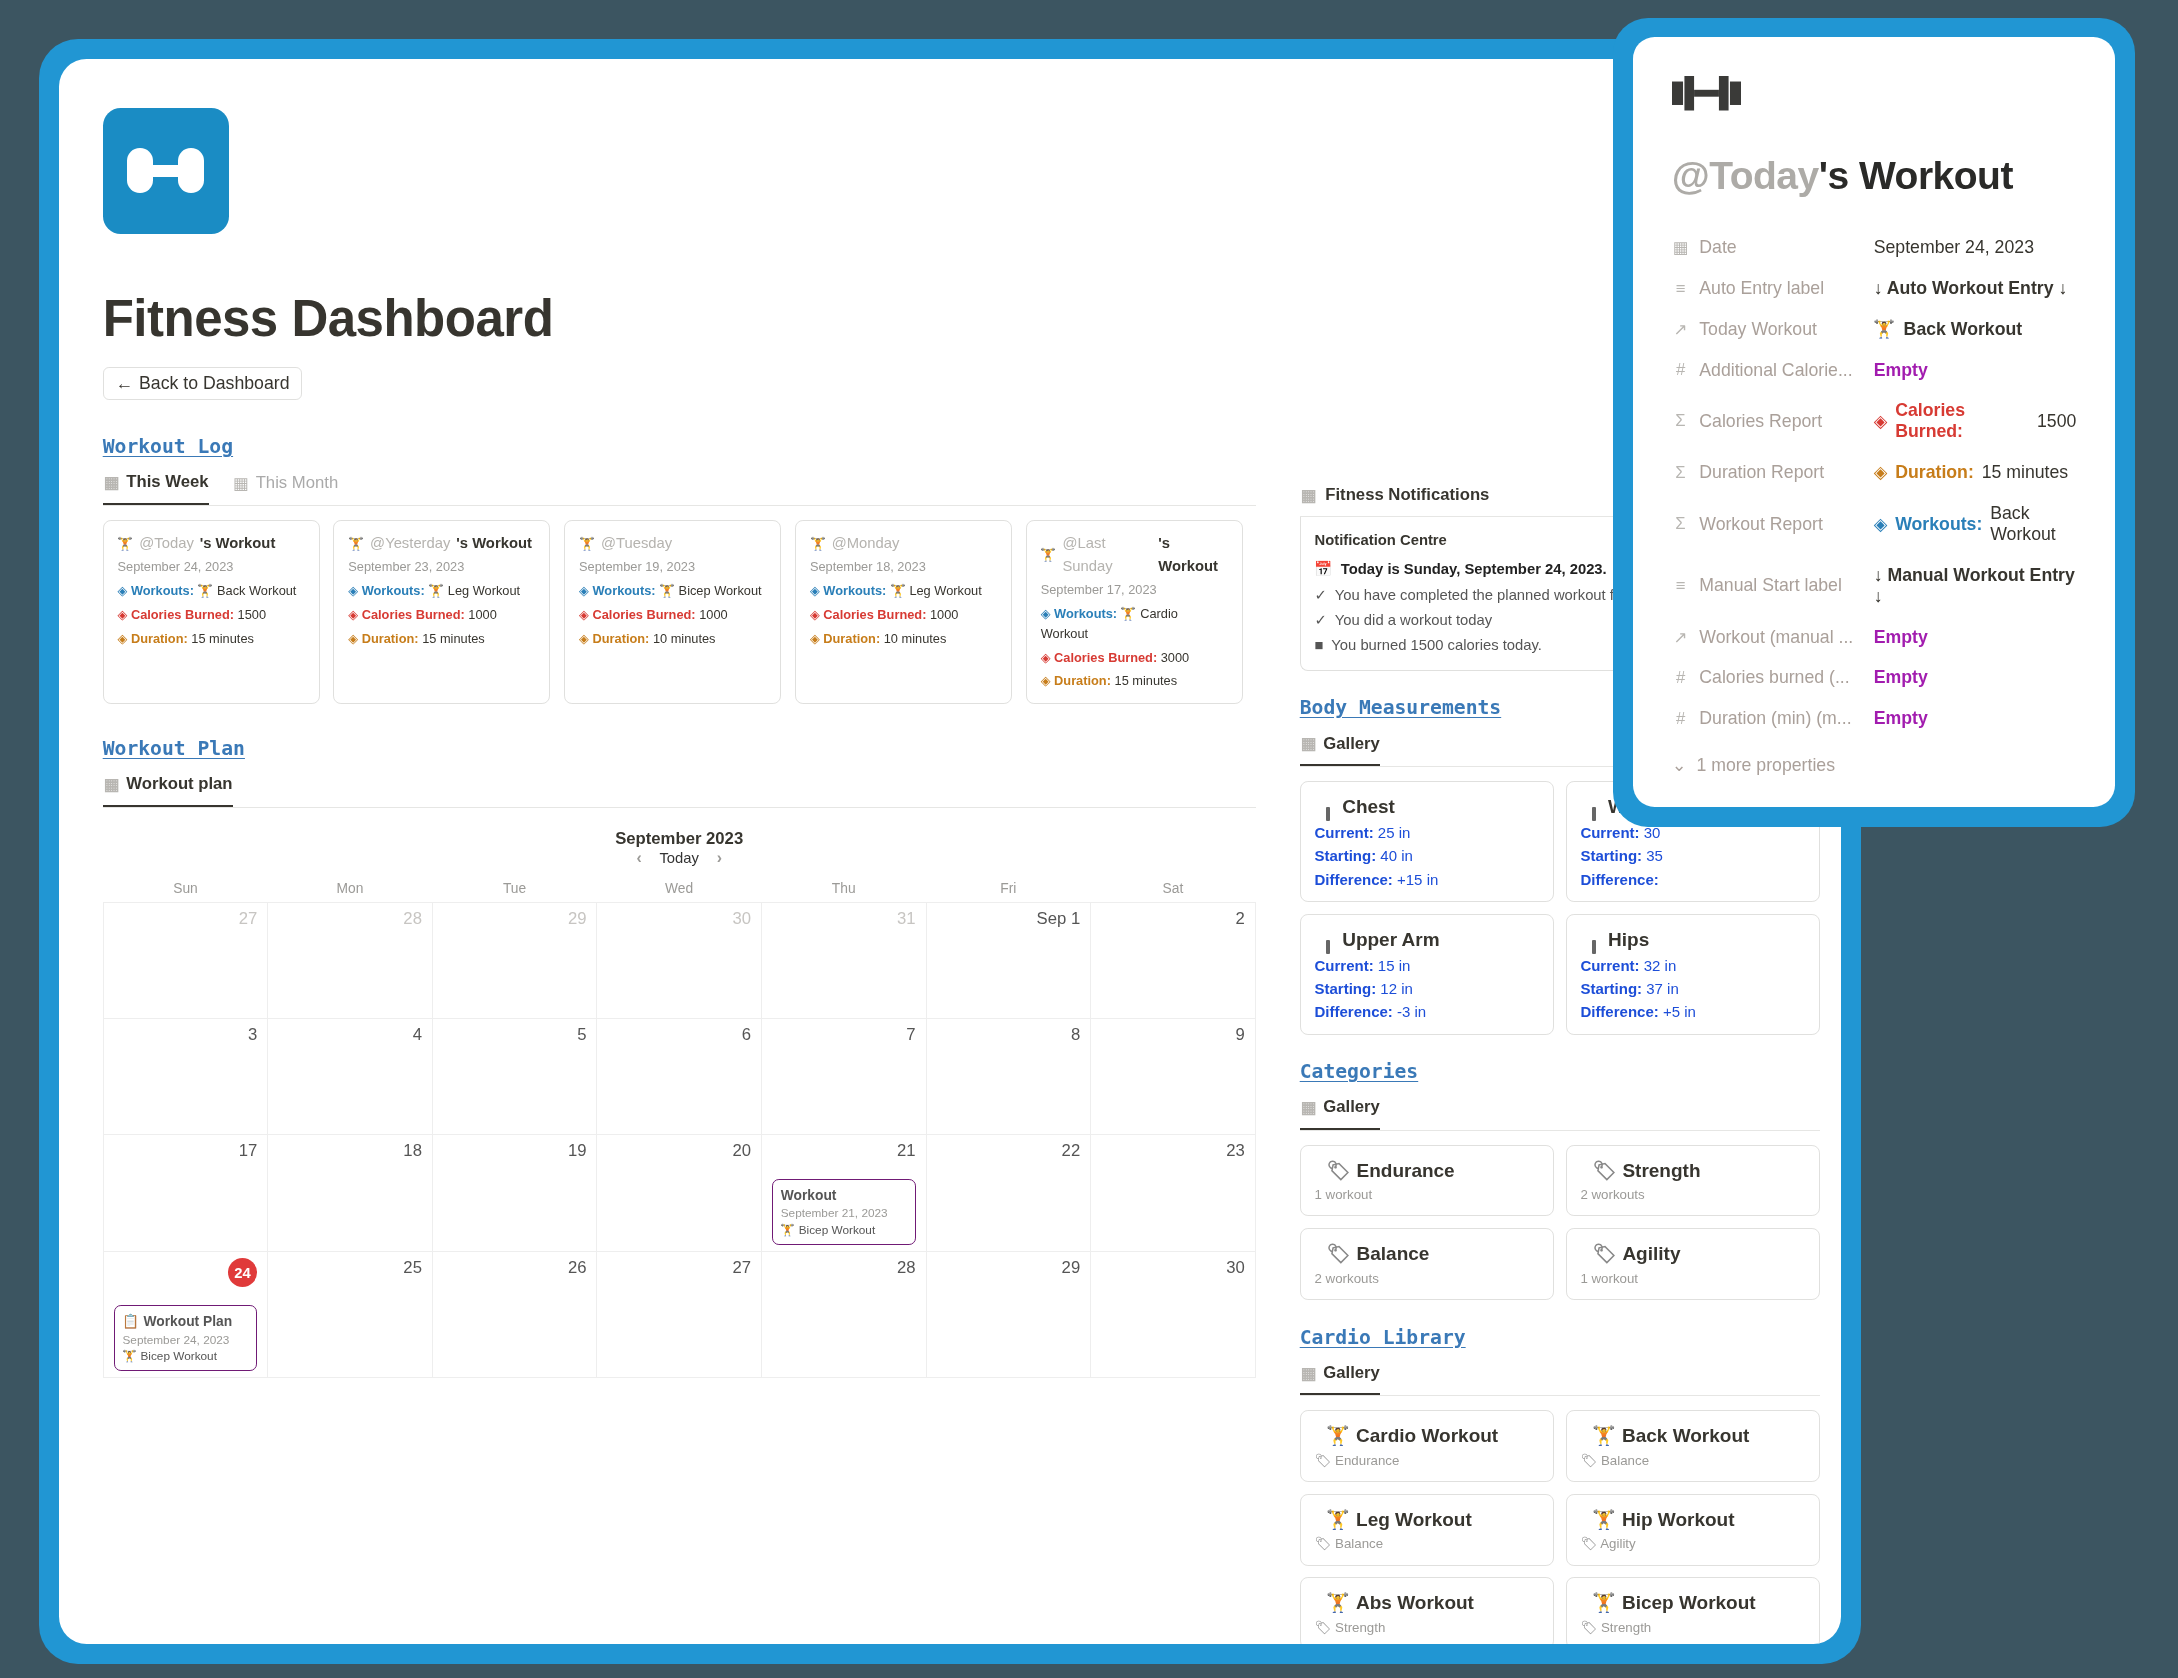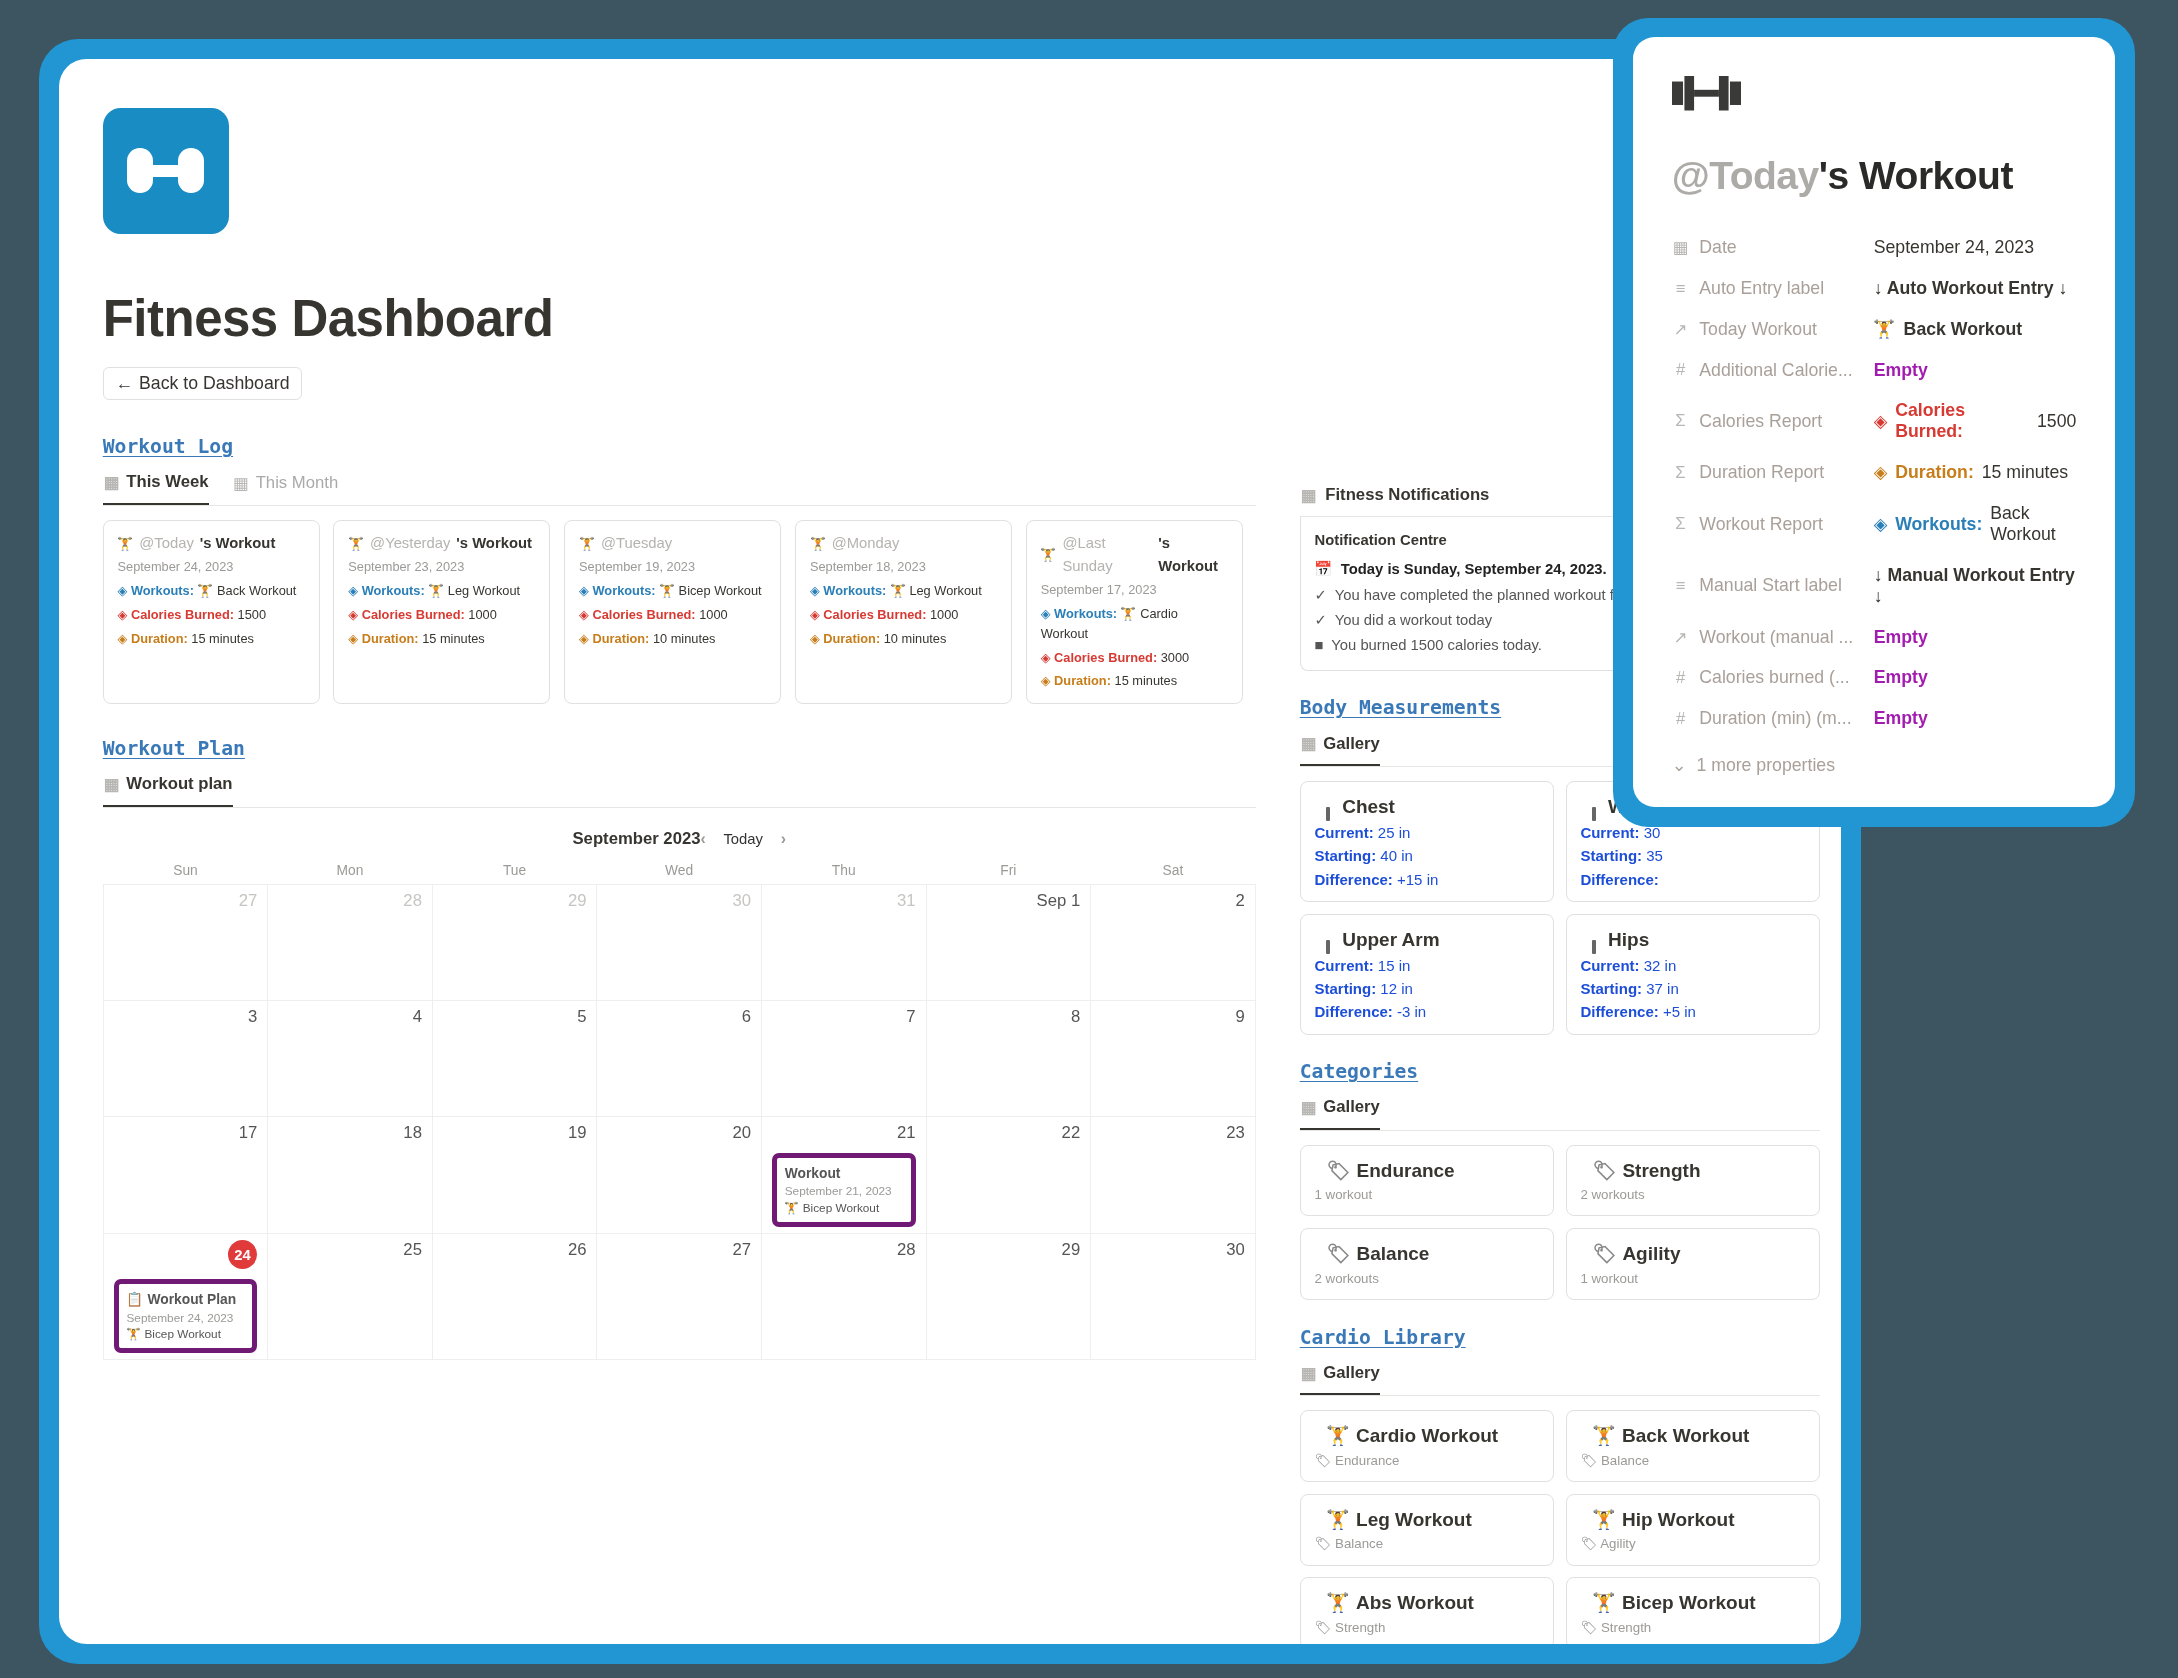--- a/index.html
+++ b/index.html
@@ -78,30 +78,30 @@
   .log-card { border:1px solid #e0e0de; border-radius:7.9px; padding:11.8px 13.8px; width:217px; font-size:13.8px; line-height:1.55; }
   .log-card .title { font-weight:600; font-size:14.8px; display:flex; align-items:center; gap:5.9px; }
   .log-card .title .at { color:#b5b3af; font-weight:400; }
   .log-card .date { color:#9b9a97; font-size:12.8px; margin-top:2px; }
   .log-card .line { font-size:12.8px; margin-top:3.9px; }
   .log-card .wk { color:#2a7fb8; }
   .log-card .cal { color:#d73a33; }
   .log-card .dur { color:#c77d1a; }
   .dumb-icon { font-size:12.8px; }
   .calendar-wrap { margin-top:3.9px; }
-  .cal-header { display:flex; align-items:center; justify-content:center; padding:7.9px 5.9px; font-weight:700; font-size:16.7px; }
+  .cal-header { display:flex; align-items:center; justify-content:flex-end; padding:7.9px 5.9px; font-weight:700; font-size:16.7px;flex-direction:column; }
   .cal-nav { display:flex; align-items:center; gap:17.7px; color:#9b9a97; font-size:15.8px; }
   .cal-nav .today { color:#333; font-weight:500; font-size:14.8px; }
   .cal-grid { width:100%; border-collapse:collapse; }
   .cal-grid th { font-weight:400; color:#9b9a97; font-size:13.8px; padding:5.9px 0; text-align:center; }
   .cal-grid td { border:1px solid #eee; width:14.28%; height:116px; vertical-align:top; text-align:right; padding:5.9px 9.9px; font-size:16.7px; color:#555; position:relative; }
   .cal-grid td.prev { color:#c7c5c2; }
   .cal-grid td .daynum { }
   .cal-grid td .today-badge { display:inline-flex; width:29.6px; height:29.6px; background:#e03a3a; color:#fff; border-radius:50%; align-items:center; justify-content:center; font-size:14.8px; font-weight:600; }
-  .cal-event { background:#fff; border:5px solid #701a75; border-radius:6.9px; padding:5.9px 7.9px; text-align:left; font-size:12.8px; margin-top:10px; line-height:1.4; }
+  .cal-event { background:#fff; border:1px solid #701a75; border-radius:6.9px; padding:5.9px 7.9px; text-align:left; font-size:12.8px; margin-top:18px; line-height:1.4; }
   .cal-event .ev-title { font-weight:600; font-size:13.8px; }
   .cal-event .ev-date { color:#9b9a97; font-size:11.8px; }
   .cal-event .ev-type { font-size:11.8px; }
   .right-col { position:absolute; left:1241px; top:426px; width:520px; }
   .notif-panel { border:1px solid #e0e0de; border-top:none; border-radius:0 0 7.9px 7.9px; padding:11.8px 13.8px; font-size:14.8px; line-height:1.7; margin-bottom:25.6px; }
   .notif-panel .nc-title { font-weight:600; margin-bottom:3.9px; }
   .notif-panel .nc-line { color:#555; display:flex; gap:7.9px; align-items:flex-start; }
   .notif-panel .nc-date { font-weight:700; color:#222; }
   .meas-grid, .two-grid { display:grid; grid-template-columns:1fr 1fr; gap:11.8px; margin-bottom:25.6px; }
   .mini-card { border:1px solid #e0e0de; border-radius:7.9px; padding:9.9px 13.8px; font-size:13.8px; line-height:1.55; }

